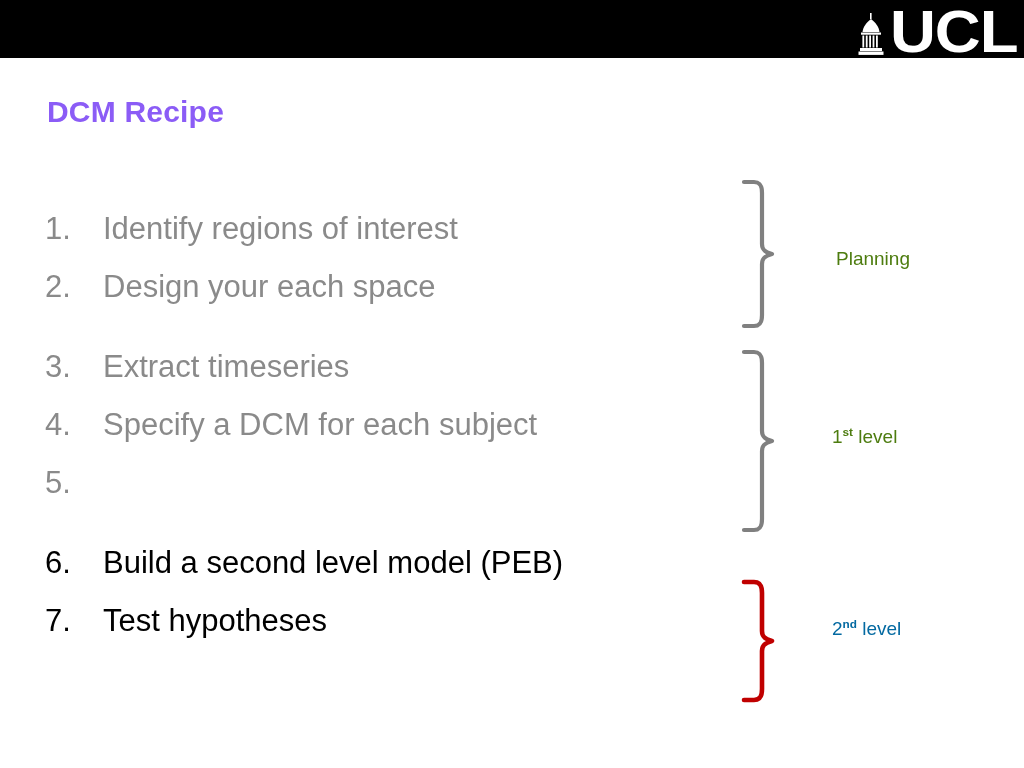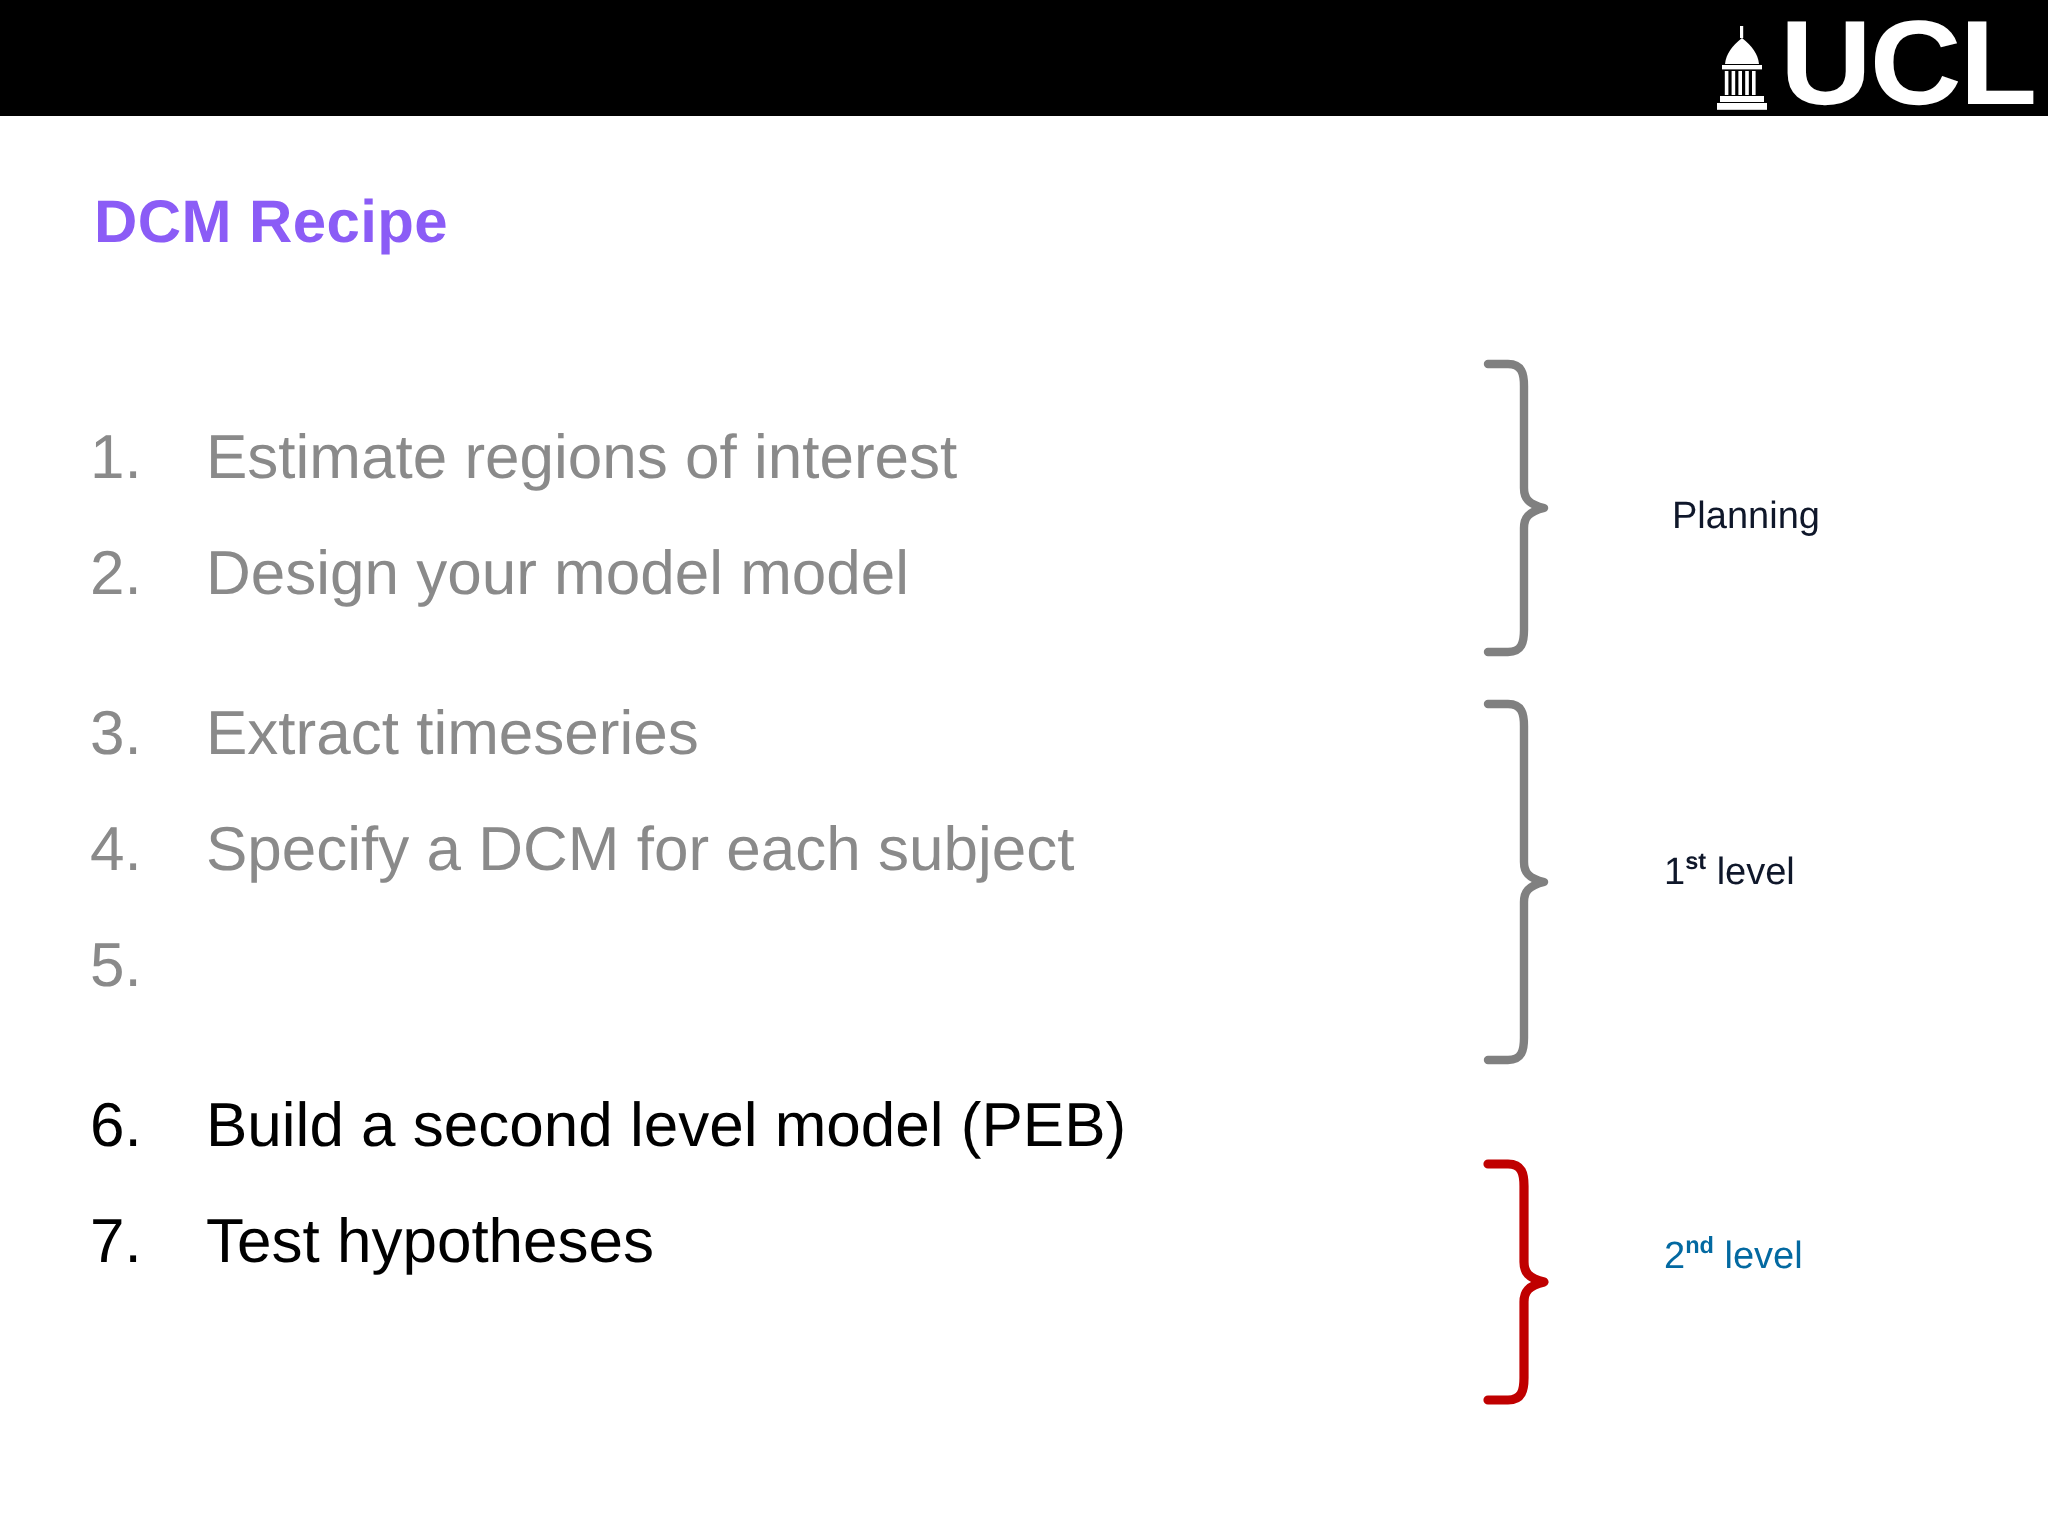--- a/index.html
+++ b/index.html
@@ -108,21 +108,21 @@
   .brace-svg {
     display: block;
     position: absolute;
     left: 0;
     top: 0;
   }
   .brace-label {
     position: absolute;
     font-size: 19px;
     white-space: nowrap;
-    color: #0f172a;
+    color: #4d7c0f;
   }
   .brace-label.black {
     color: #0369a1;
   }
   .brace-label sup {
     font-size: 0.62em;
     vertical-align: super;
     line-height: 0;
     font-weight: bold;
   }
@@ -159,25 +159,25 @@
     </div>
   </div>
 
   <div class="title">DCM Recipe</div>
 
   <div class="recipe-list">
 
     <div class="recipe-group">
       <div class="recipe-item">
         <span class="recipe-num">1.</span>
-        <span class="recipe-text">Estimate regions of interest</span>
+        <span class="recipe-text">Identify regions of interest</span>
       </div>
       <div class="recipe-item">
         <span class="recipe-num">2.</span>
-        <span class="recipe-text">Design your model model</span>
+        <span class="recipe-text">Design your each space</span>
       </div>
     </div>
 
     <div class="recipe-group">
       <div class="recipe-item">
         <span class="recipe-num">3.</span>
         <span class="recipe-text">Extract timeseries</span>
       </div>
       <div class="recipe-item">
         <span class="recipe-num">4.</span>

